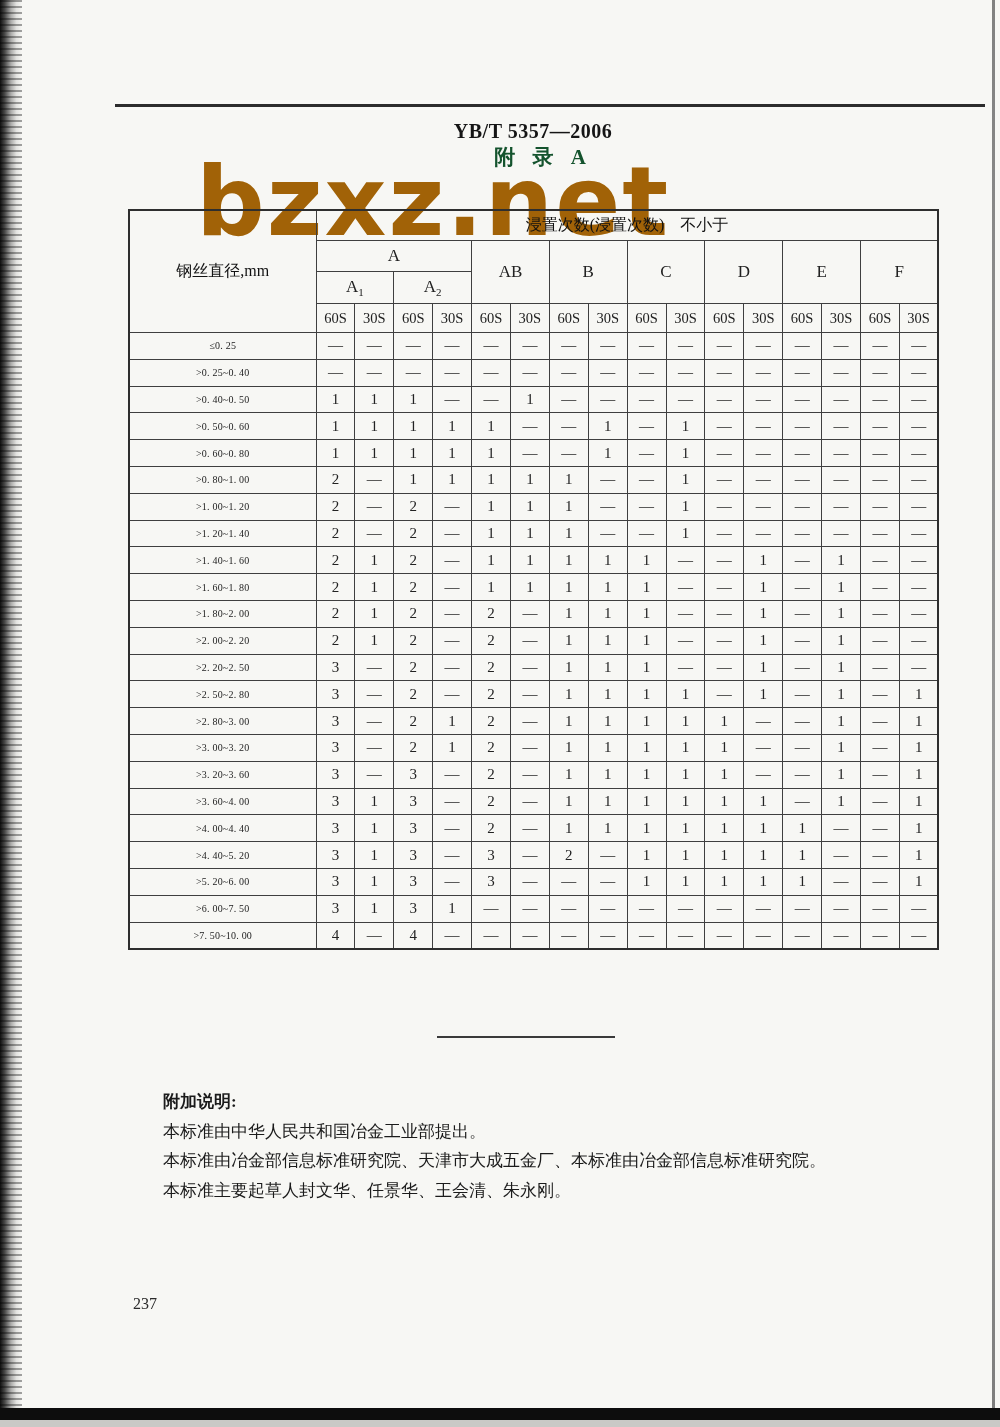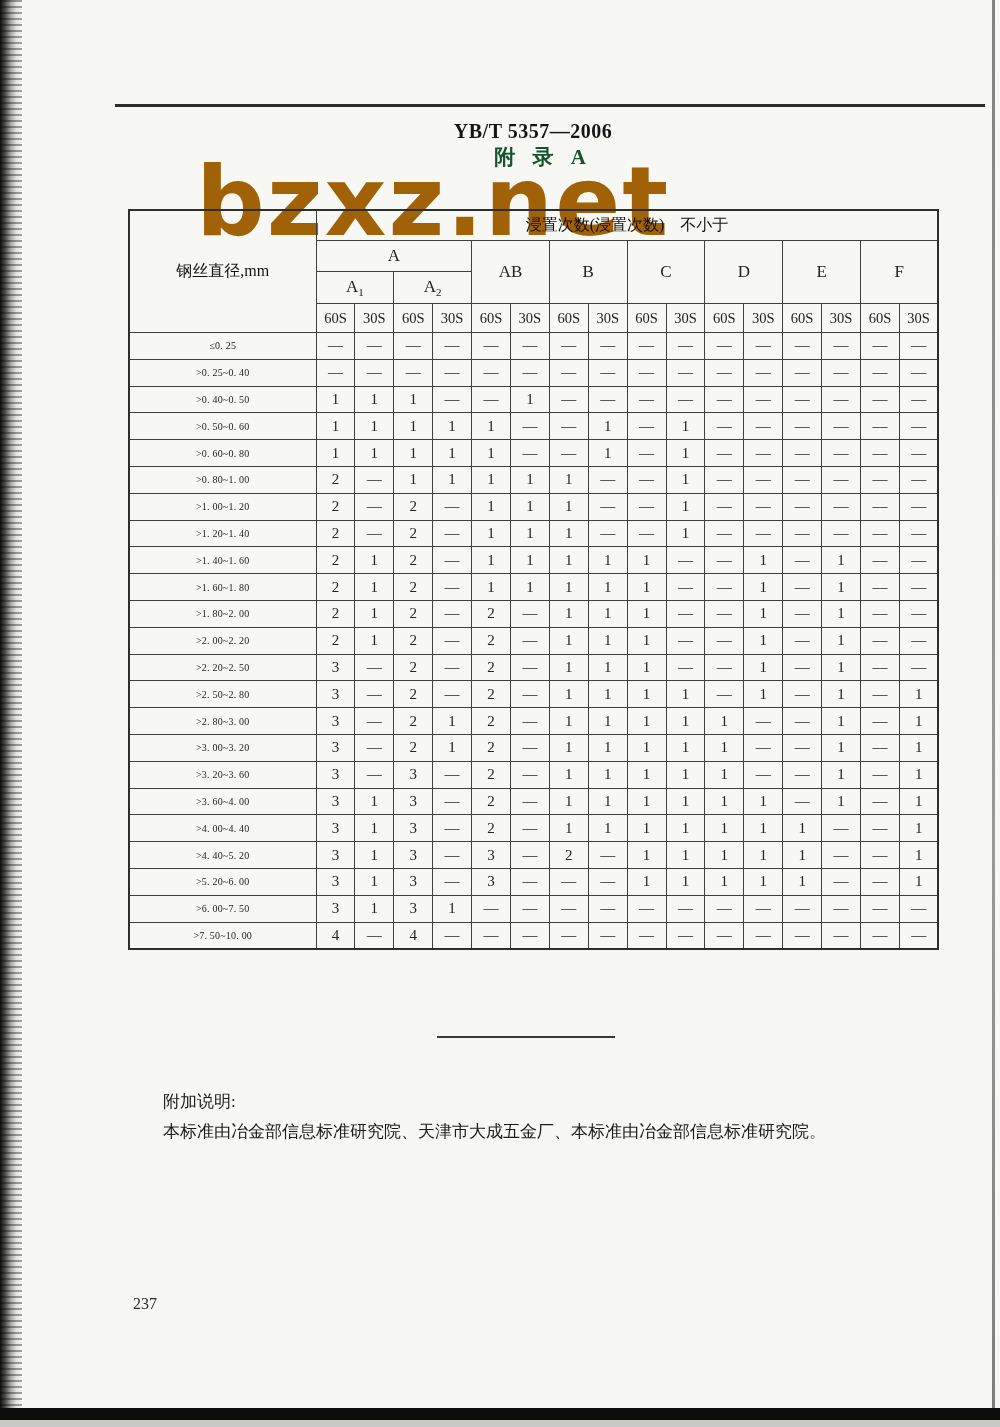--- a/index.html
+++ b/index.html
@@ -64,21 +64,21 @@
   tbody td{height:25.8px;font-size:15px;}
   tbody td.diam{font-size:10px;letter-spacing:.2px;}
   
   .section-divider{
     position:absolute;left:437px;top:1036px;width:178px;height:2px;background:#3a3a3a;
   }
   .notes{
     position:absolute;left:163px;top:1087px;width:720px;z-index:3;
     font-size:17px;line-height:29.5px;color:#1b1b1b;
   }
-  .notes .nh{font-weight:400;}
+  .notes .nh{font-weight:700;}
   .page-number{
     position:absolute;left:133px;top:1295px;font-size:16px;color:#2a2a2a;
   }
 </style>
 </head>
 <body>
 
 <div class="scan-left"></div>
 <div class="scan-right"></div>
 <div class="scan-bottom"></div>
@@ -586,17 +586,19 @@
           <td>—</td>
         </tr>
       </tbody>
 </table>
 </div>
 
 <div class="section-divider"></div>
 <div class="notes">
   <div class="nh">附加说明:</div>
   <div>
+      <div>本标准由中华人民共和国冶金工业部提出。</div>
       <div>本标准由冶金部信息标准研究院、天津市大成五金厂、本标准由冶金部信息标准研究院。</div>
+      <div>本标准主要起草人封文华、任景华、王会清、朱永刚。</div>
     </div>
 </div>
 
 <div class="page-number">237</div>
 
 </body></html>

